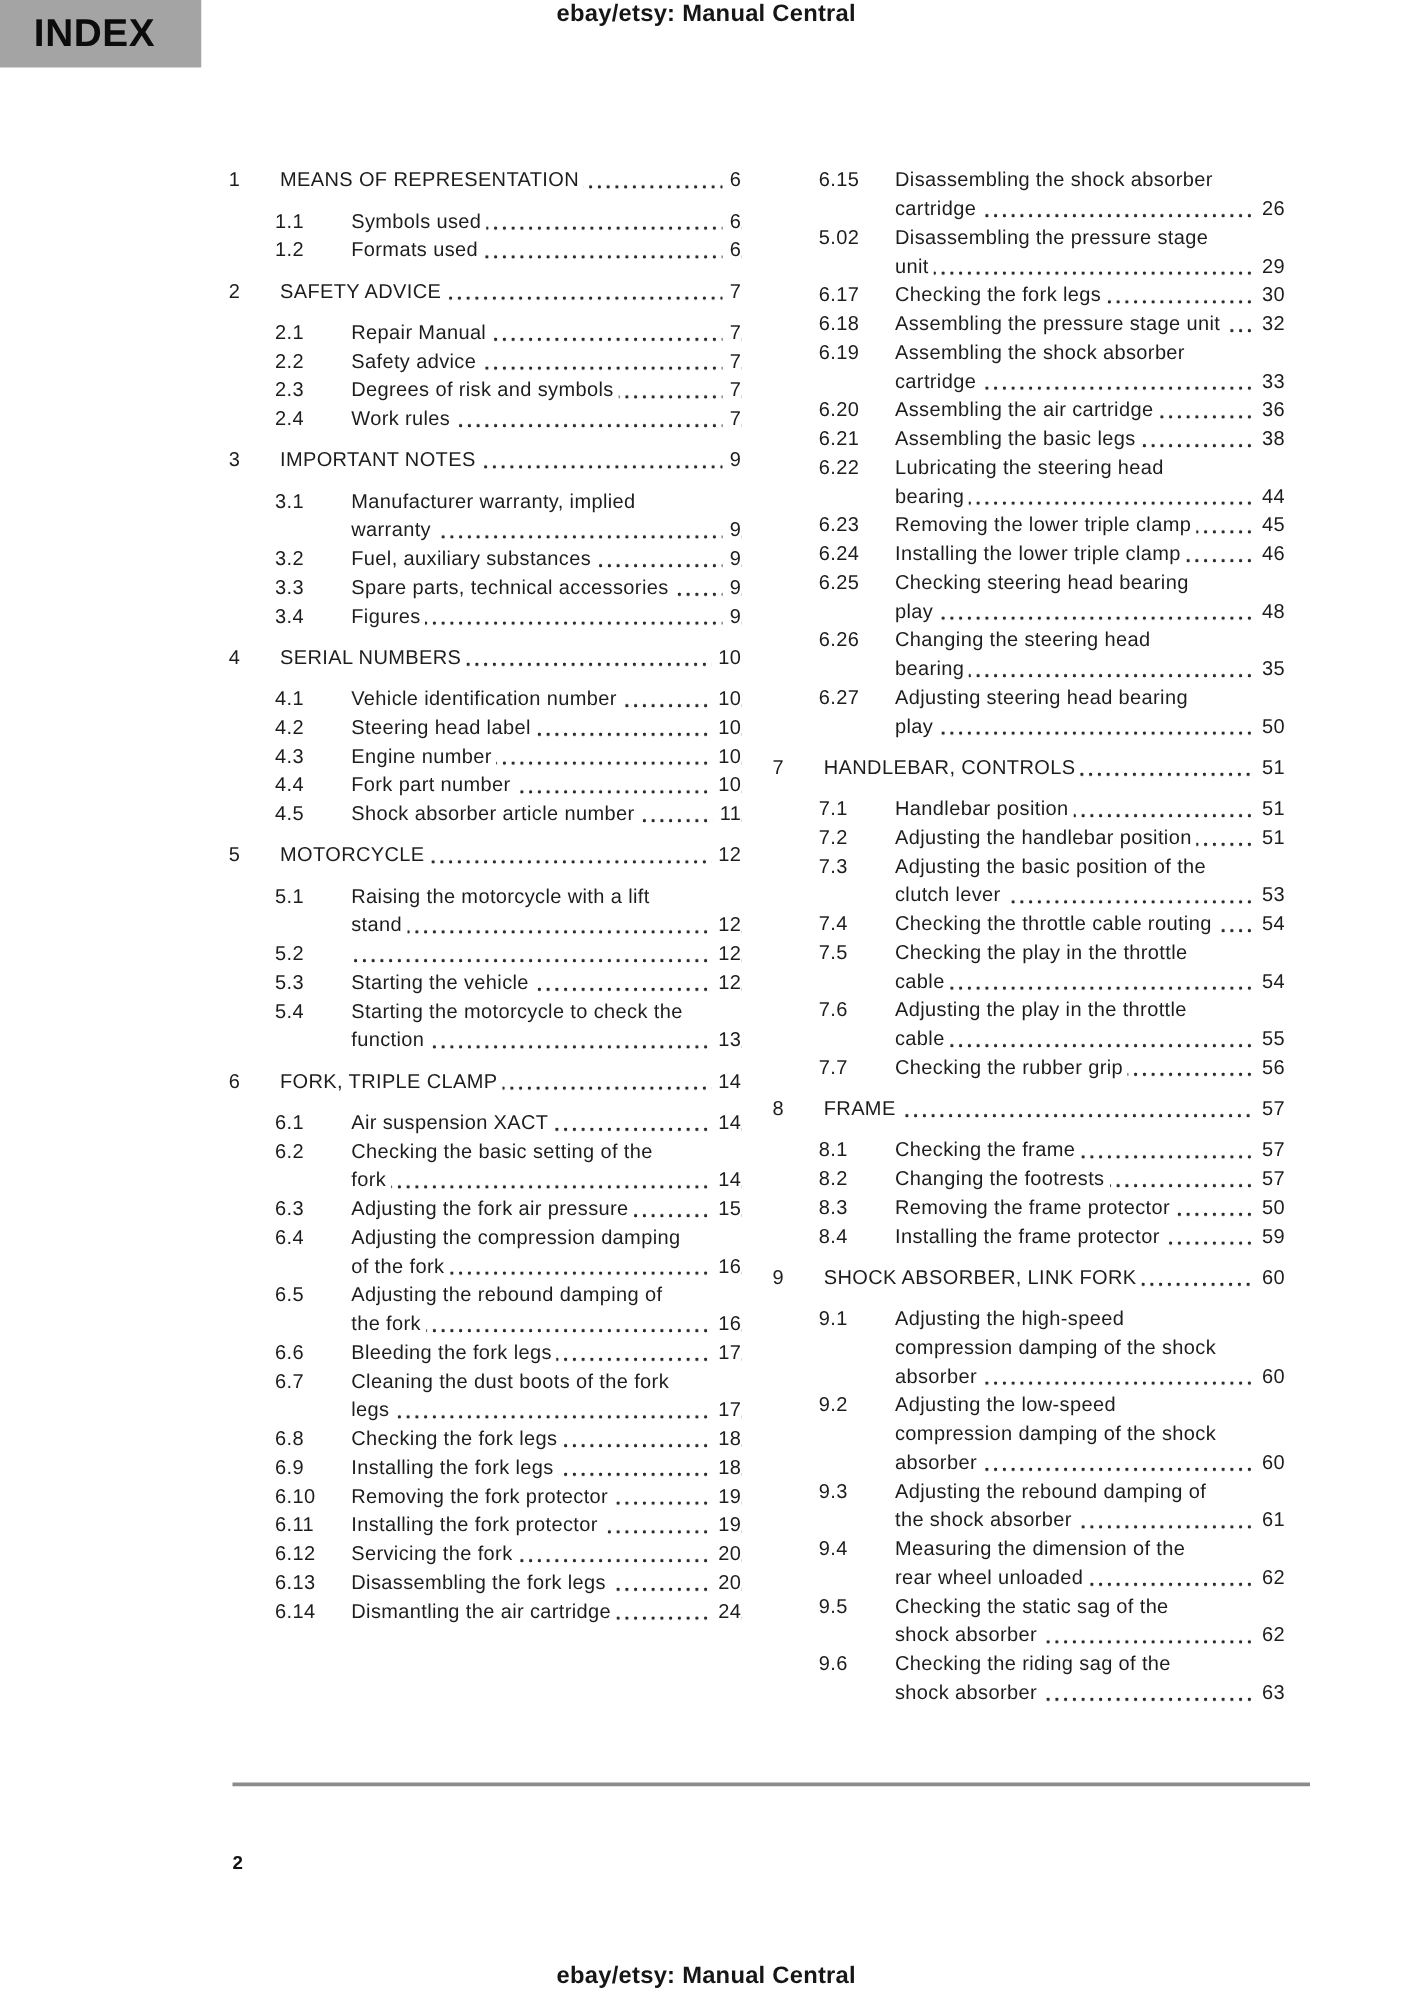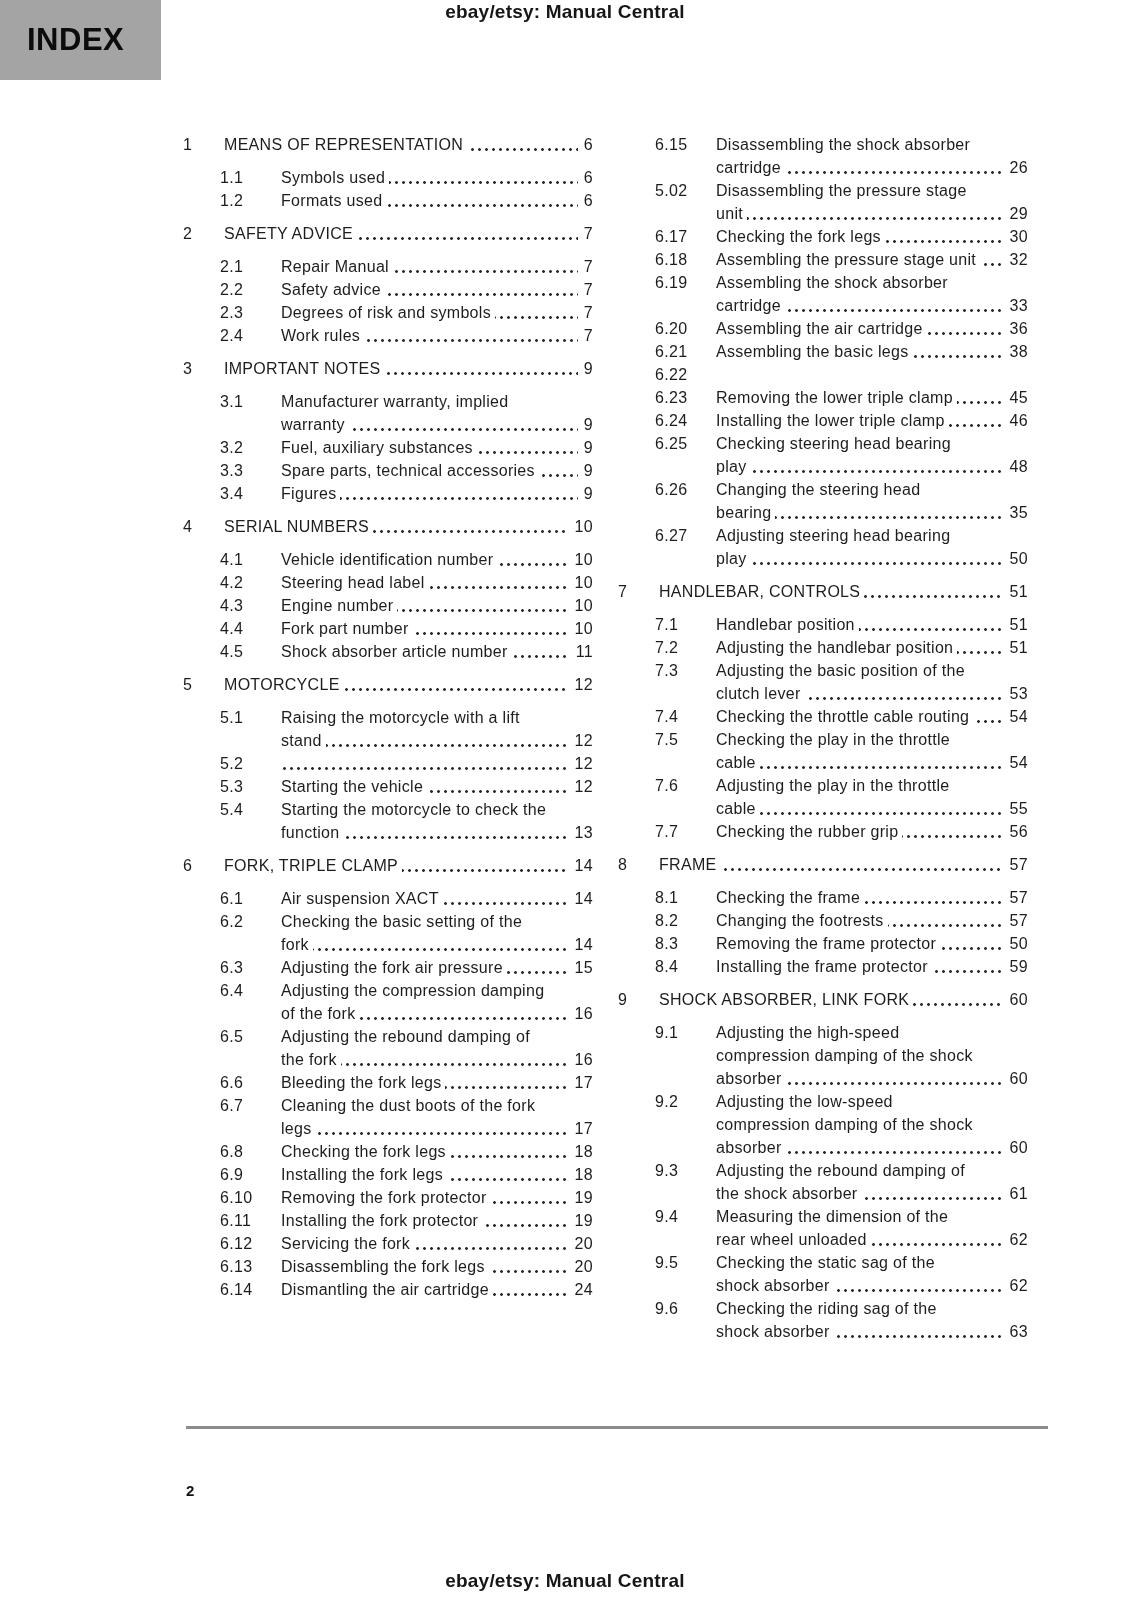--- a/index.html
+++ b/index.html
@@ -13,21 +13,21 @@
   body{
     width:1130px;height:1600px;
     background:var(--page-bg);
     font-family:"Liberation Sans", sans-serif;
     color:var(--text);
     position:relative;
     overflow:hidden;
   }
   .index-tab{
     position:absolute;left:0;top:0;
-    width:161px;height:80px;
+    width:161px;height:54px;
     background:var(--tab-bg);
     display:flex;align-items:center;
     box-sizing:border-box;padding-left:27px;
   }
   .index-tab .label{
     font-size:31px;font-weight:bold;color:#0c0c0c;letter-spacing:.5px;
   }
   .header-title{
     position:absolute;top:1px;left:0;width:100%;
     text-align:center;font-size:19px;font-weight:bold;color:#161616;
@@ -275,20 +275,21 @@
       <div class="entry sub">
         <span class="num">6.20</span>
         <span class="body"><span class="t">Assembling the air cartridge</span><span class="pg">36</span></span>
       </div>
       <div class="entry sub">
         <span class="num">6.21</span>
         <span class="body"><span class="t">Assembling the basic legs</span><span class="pg">38</span></span>
       </div>
       <div class="entry sub">
         <span class="num">6.22</span>
+        <span class="body"><span class="t">Lubricating the steering head bearing</span><span class="pg">44</span></span>
       </div>
       <div class="entry sub">
         <span class="num">6.23</span>
         <span class="body"><span class="t">Removing the lower triple clamp</span><span class="pg">45</span></span>
       </div>
       <div class="entry sub">
         <span class="num">6.24</span>
         <span class="body"><span class="t">Installing the lower triple clamp</span><span class="pg">46</span></span>
       </div>
       <div class="entry sub">

